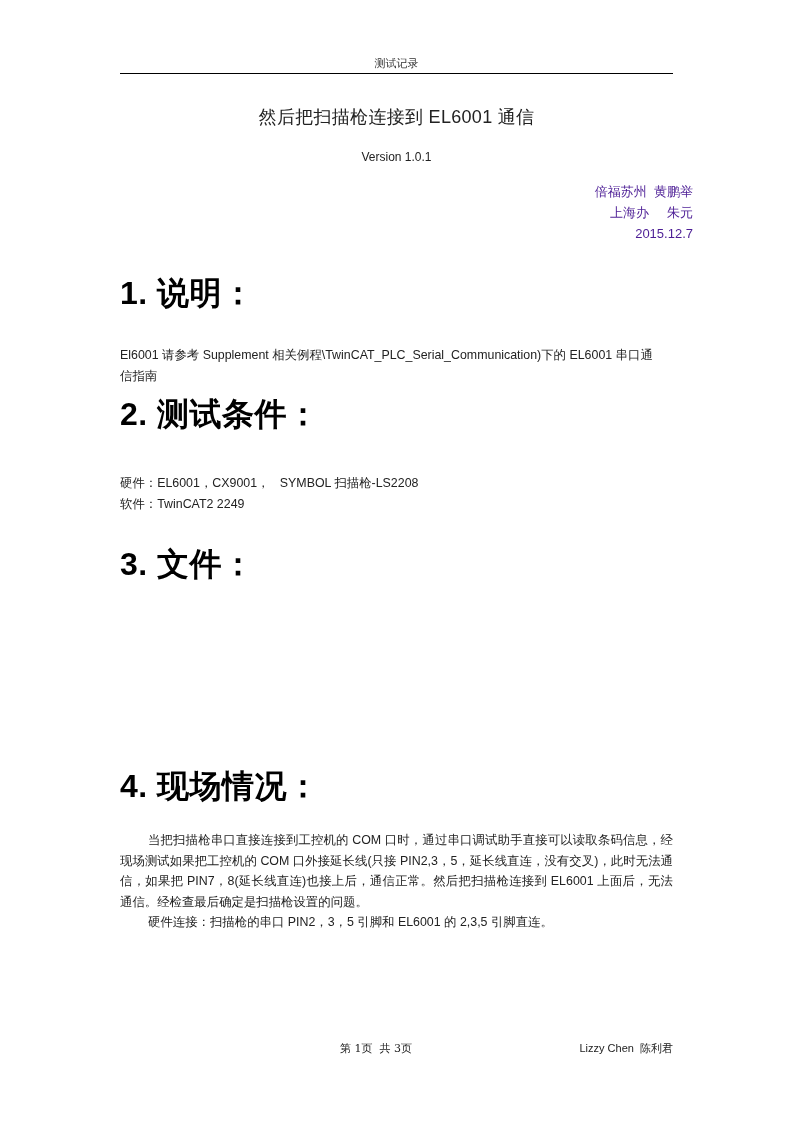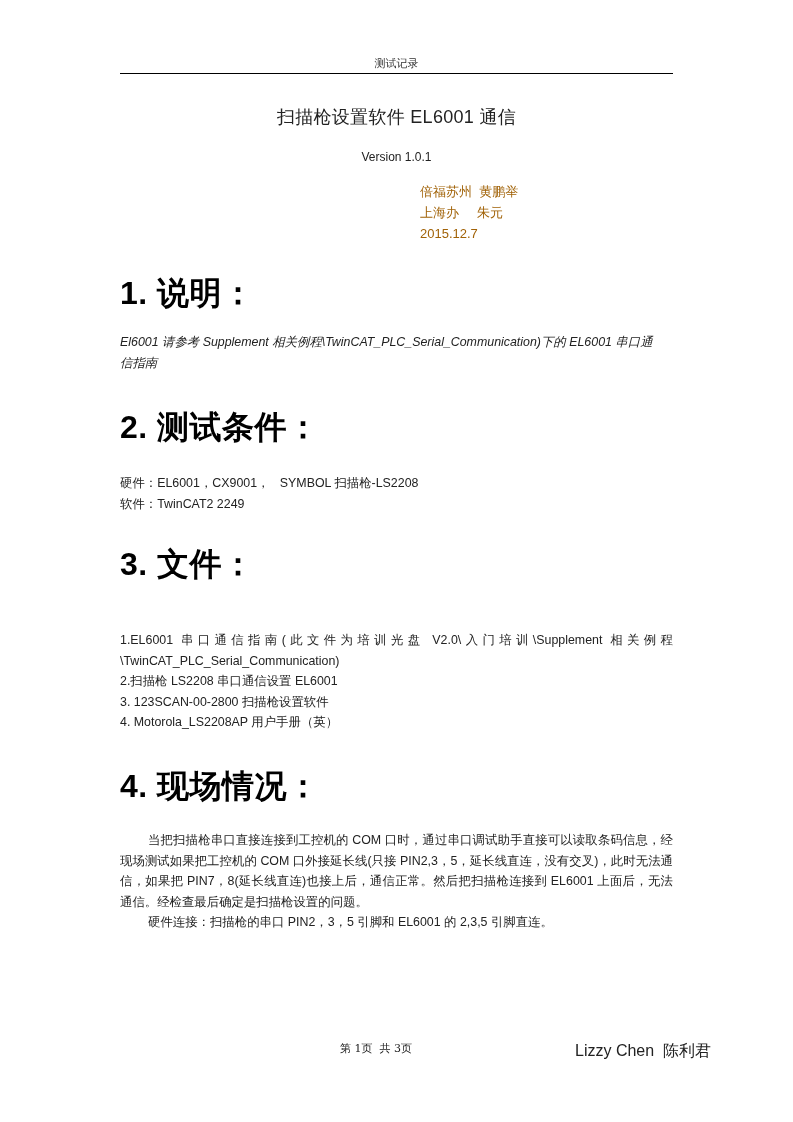--- a/index.html
+++ b/index.html
@@ -53,26 +53,27 @@
       position: absolute;
       left: 120px;
       top: 150px;
       width: 553px;
       text-align: center;
       font-size: 12px;
       color: #222;
     }
     .authors {
       position: absolute;
-      left: 420px;
+      left: 440px;
       top: 181px;
       width: 253px;
+      text-align: right;
       font-size: 13px;
       line-height: 21px;
-      color: #a16207;
+      color: #4c1d95;
     }
     .authors .line { white-space: pre; }
     .section-heading {
       position: absolute;
       left: 120px;
       font-size: 32px;
       font-weight: bold;
       color: #000;
       letter-spacing: 0.5px;
     }
@@ -107,62 +108,55 @@
       font-size: 11px;
       color: #222;
       font-family: "DejaVu Serif", "Liberation Serif", serif;
     }
     .footer-author {
       position: absolute;
       left: 575px;
       top: 1041px;
       width: 98px;
       text-align: right;
-      font-size: 16px;
+      font-size: 11px;
       color: #222;
       white-space: nowrap;
     }
   </style>
 </head>
 <body>
 
 <div class="page">
 
   <div class="header">测试记录</div>
   <div class="header-rule"></div>
 
-  <div class="doc-title">扫描枪设置软件 EL6001 通信</div>
+  <div class="doc-title">然后把扫描枪连接到 EL6001 通信</div>
   <div class="doc-version">Version 1.0.1</div>
 
   <div class="authors">
     <div class="line">倍福苏州  黄鹏举</div>
     <div class="line">上海办     朱元</div>
     <div class="line">2015.12.7</div>
   </div>
 
   <div class="section-heading" style="top:272px;">1. 说明：</div>
-  <div class="body-text" style="top:332px;font-style:italic;">
+  <div class="body-text" style="top:345px;">
     <span class="line">El6001 请参考 Supplement 相关例程\TwinCAT_PLC_Serial_Communication)下的 EL6001 串口通</span>
     <span class="line">信指南</span>
   </div>
 
-  <div class="section-heading" style="top:406px;">2. 测试条件：</div>
+  <div class="section-heading" style="top:393px;">2. 测试条件：</div>
   <div class="body-text" style="top:473px;">
     <span class="line" style="white-space:pre;">硬件：EL6001，CX9001，   SYMBOL 扫描枪-LS2208</span>
     <span class="line">软件：TwinCAT2 2249</span>
   </div>
 
   <div class="section-heading" style="top:543px;">3. 文件：</div>
-  <div class="body-text" style="top:630px;">
-    <span class="justify-line">1.EL6001 串口通信指南(此文件为培训光盘 V2.0\入门培训\Supplement 相关例程</span>
-    <span class="line">\TwinCAT_PLC_Serial_Communication)</span>
-    <span class="line">2.扫描枪 LS2208 串口通信设置 EL6001</span>
-    <span class="line">3. 123SCAN-00-2800 扫描枪设置软件</span>
-    <span class="line">4. Motorola_LS2208AP 用户手册（英）</span>
-  </div>
 
   <div class="section-heading" style="top:765px;">4. 现场情况：</div>
   <div class="body-text" style="top:830px;">
     <span class="para">当把扫描枪串口直接连接到工控机的 COM 口时，通过串口调试助手直接可以读取条码信息，经现场测试如果把工控机的 COM 口外接延长线(只接 PIN2,3，5，延长线直连，没有交叉)，此时无法通信，如果把 PIN7，8(延长线直连)也接上后，通信正常。然后把扫描枪连接到 EL6001 上面后，无法通信。经检查最后确定是扫描枪设置的问题。</span>
     <span class="para-last">硬件连接：扫描枪的串口 PIN2，3，5 引脚和 EL6001 的 2,3,5 引脚直连。</span>
   </div>
 
   <div class="footer-page" style="white-space:pre;">第 1页  共 3页</div>
   <div class="footer-author" style="white-space:pre;">Lizzy Chen  陈利君</div>
 

